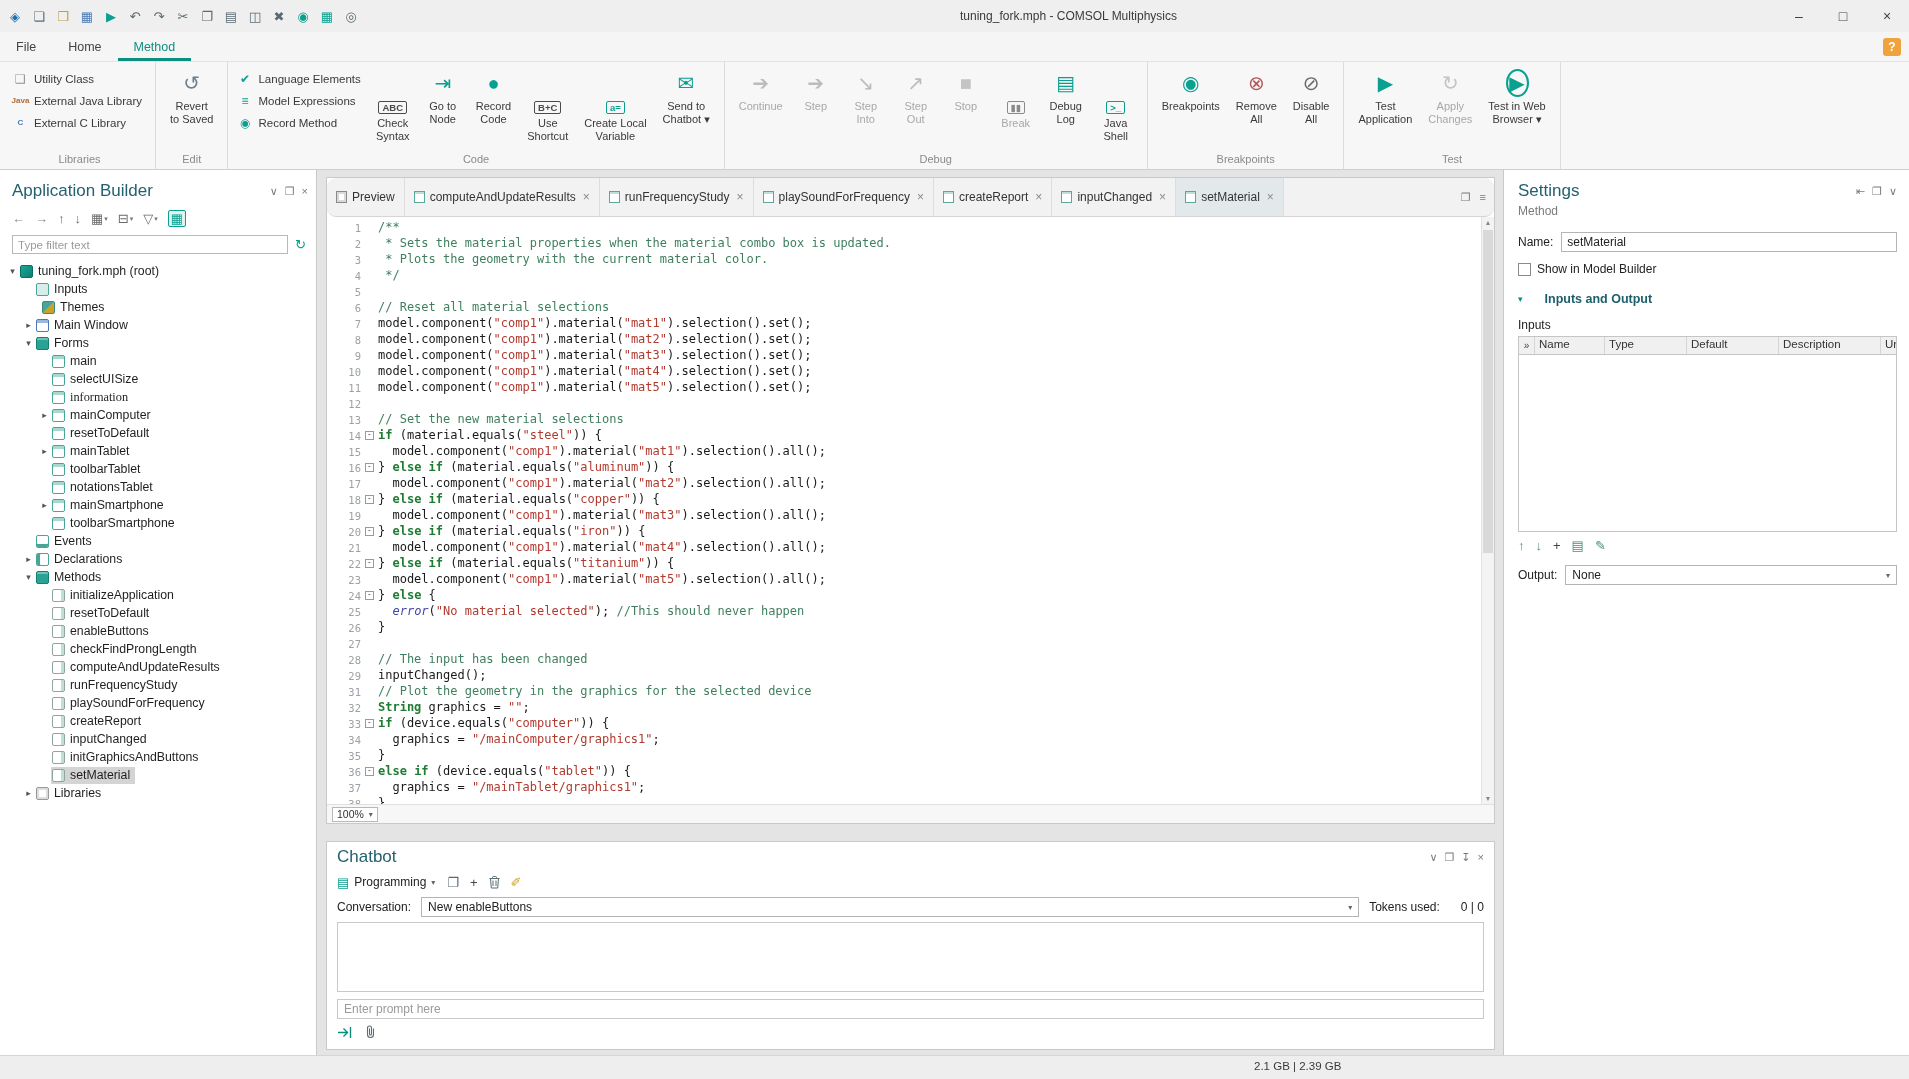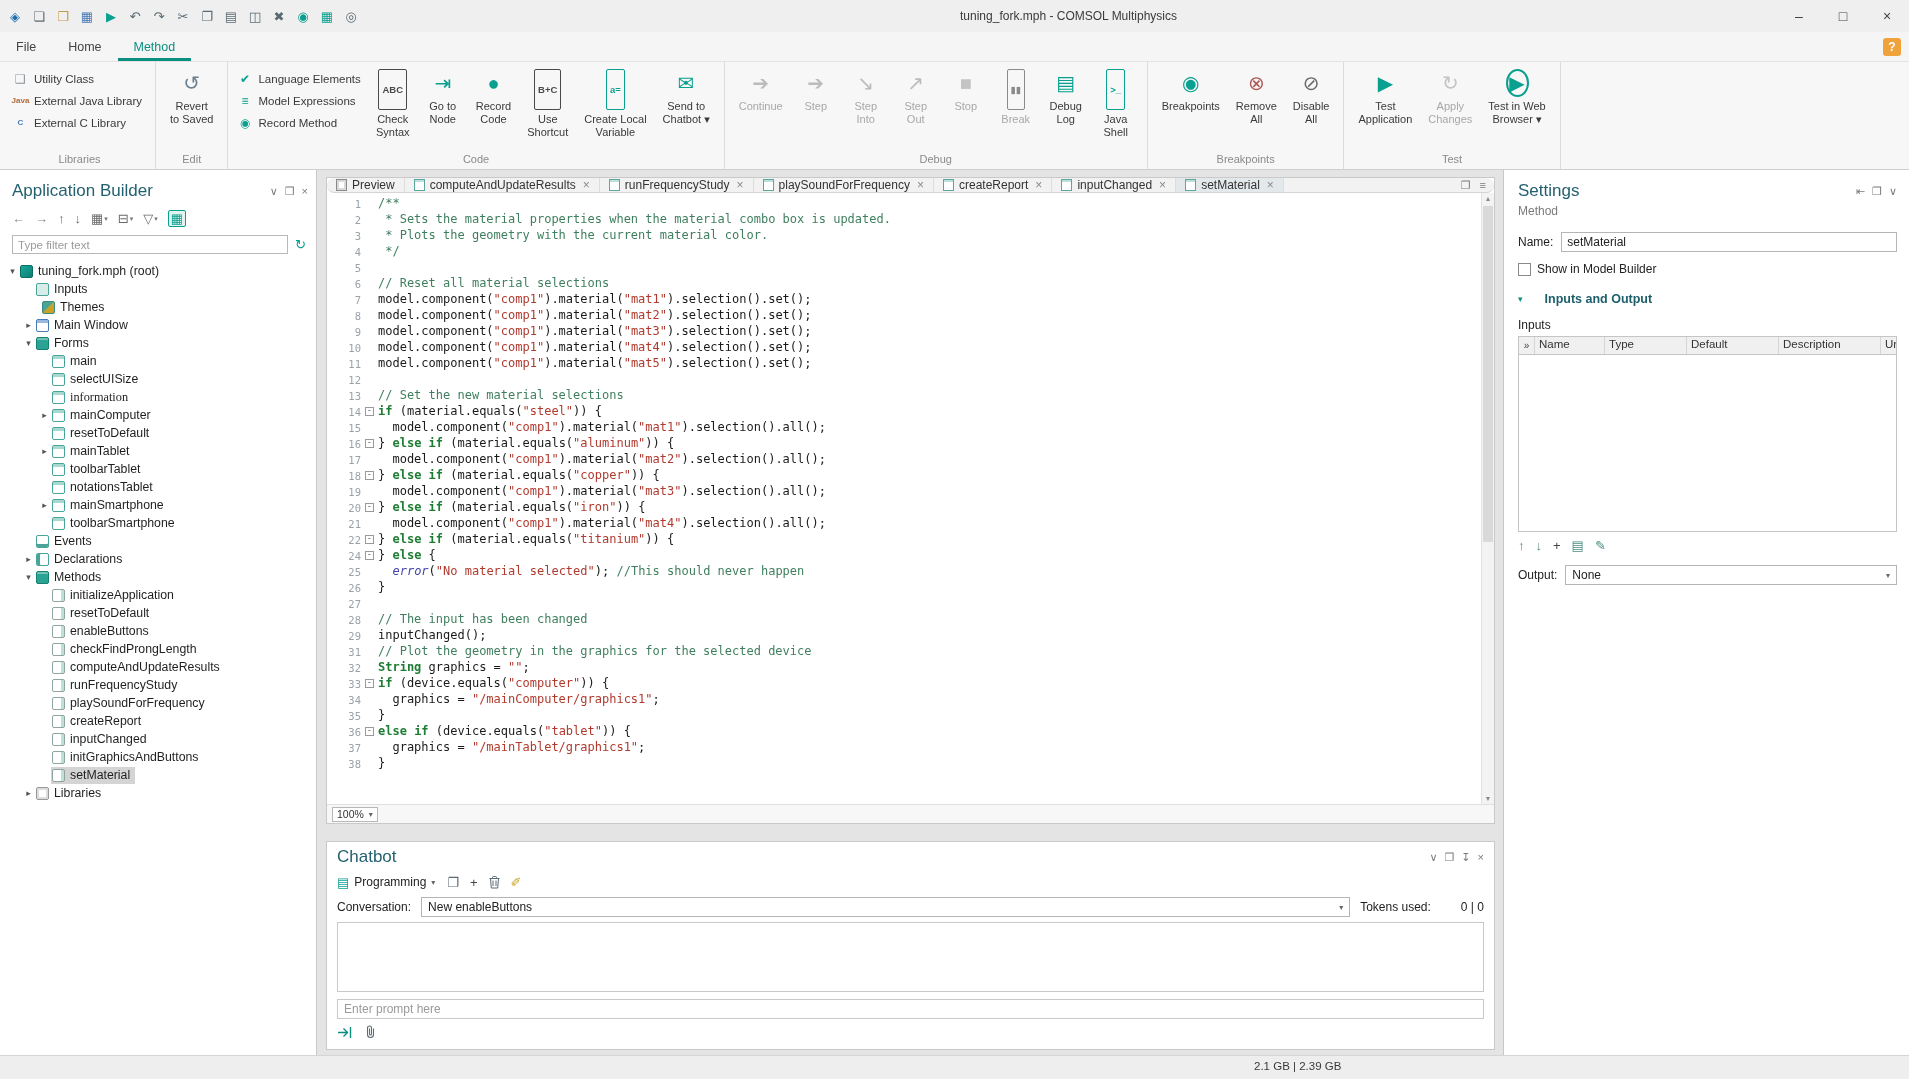--- a/index.html
+++ b/index.html
@@ -30,21 +30,21 @@
   .rgroup-label { text-align:center; font-size:11px; color:#8a8a8a; padding:2px 0 4px; }
   .rsmall-col { display:flex; flex-direction:column; gap:5px; padding:6px 6px 0 2px; }
   .rsmall { display:flex; align-items:center; gap:6px; font-size:11.5px; color:#3a3a3a; height:17px; white-space:nowrap; }
   .rbtn { display:flex; flex-direction:column; align-items:center; padding:5px 7px 0; min-width:48px; }
   .rbtn .ic-l { height:28px; display:flex; align-items:center; justify-content:center; font-size:20px; }
   .rbtn-label { font-size:11px; line-height:13px; text-align:center; color:#3a3a3a; margin-top:3px; white-space:nowrap; }
   .rbtn.disabled .rbtn-label { color:#a8a8a8; }
   .ic { display:inline-flex; align-items:center; justify-content:center; }
   .ic-s { font-size:12px; width:15px; }
   .ic-txt { font-size:8px; font-weight:bold; letter-spacing:0; }
-  .ic-l.ic-txt { font-size:9.5px; border:1px solid currentColor; border-radius:2px; padding:14px 3px; line-height:11px; height:auto; }
+  .ic-l.ic-txt { font-size:9.5px; border:1px solid currentColor; border-radius:2px; padding:0 3px; line-height:11px; height:auto;margin-top:32px; }
   .ic-circle { border:2px solid currentColor; border-radius:50%; width:23px; height:23px; font-size:11px; }
   .dd-caret { font-size:8px; color:#666; }
 
   
   .main { flex:1; display:flex; min-height:0; background:#e4e4e4; }
 
   
   .left-panel { width:317px; flex:none; background:#fff; border-right:1px solid #c9c9c9; display:flex; flex-direction:column; overflow:hidden; }
   .lp-header { display:flex; align-items:center; padding:11px 8px 0 12px; }
   .panel-title { font-size:17px; color:#23616e; flex:1; }
@@ -71,21 +71,21 @@
   .ti-inputs { background:#d8ecea; border:1px solid #49a598; }
   .ti-themes { background:linear-gradient(135deg,#49a598 50%,#c9a227 50%); border:1px solid #3a8a7e; }
   .ti-main-window { background:#fff; border:1px solid #4a7ab5; box-shadow:inset 0 3px 0 #9ab8dd; }
   .ti-events { background:#fff; border:1px solid #49a598; box-shadow:inset 0 -3px 0 #49a598; }
   .ti-declarations { background:#fff; border:1px solid #49a598; box-shadow:inset 3px 0 0 #49a598; }
   .ti-libraries { background:#fff; border:1px solid #999; box-shadow:inset 0 0 0 2px #ddd; }
 
   
   .center { flex:1; display:flex; flex-direction:column; min-width:0; padding:7px 8px 0 9px; }
   .editor-block { background:#fff; border:1px solid #c9c9c9; height:647px; display:flex; flex-direction:column; flex:none; }
-  .etabs { height:15px; background:#f2f2f2; border-bottom:1px solid #d5d5d5; display:flex; align-items:stretch; flex:none;border-radius:9px; }
+  .etabs { height:39px; background:#f2f2f2; border-bottom:1px solid #d5d5d5; display:flex; align-items:stretch; flex:none;border-radius:9px; }
   .etabs-list { display:flex; }
   .etab { display:flex; align-items:center; gap:5px; padding:0 9px; border-right:1px solid #ddd; font-size:12px; color:#333; white-space:nowrap; }
   .etab.active { background:#e3e9eb; }
   .etab-close { font-size:12px; color:#8a8a8a; margin-left:2px; }
   .etab-ic { width:11px; height:12px; flex:none; }
   .eti-method { border:1px solid #5aa79c; background:#fff; box-shadow:inset 0 2px 0 #bfe0da; }
   .eti-preview { border:1px solid #8a8a8a; background:#fff; box-shadow:inset 0 0 0 2px #d9d9d9; }
   .etabs-right { margin-left:auto; display:flex; gap:9px; align-items:center; padding-right:8px; }
   .etabs-right .ic { font-size:11px; }
   .codewrap { flex:1; position:relative; overflow:hidden; background:#fff; min-height:0; }
@@ -107,21 +107,21 @@
   .chatbot { background:#fff; border:1px solid #c9c9c9; margin-top:17px; height:209px; padding:5px 10px 0; display:flex; flex-direction:column; }
   .cb-header { display:flex; align-items:center; }
   .cb-toolbar { display:flex; align-items:center; gap:12px; margin-top:4px; height:22px; }
   .cb-mode { display:flex; align-items:center; gap:5px; font-size:12px; color:#222; }
   .cb-tools { display:flex; align-items:center; gap:11px; }
   .cb-tools .ic { font-size:13px; }
   .cb-conv { display:flex; align-items:center; margin-top:4px; gap:10px; font-size:12px; color:#222; }
   .dropdown { height:20px; border:1px solid #b5b5b5; background:#fff; display:flex; align-items:center; padding:0 6px; font-size:12px; color:#222; }
   .dropdown .dd-caret { margin-left:auto; padding-left:8px; }
   .conv-dd { flex:1; }
-  .tokens { display:flex; gap:30px; white-space:nowrap; }
+  .tokens { display:flex; gap:21px; white-space:nowrap; }
   .cb-output { border:1px solid #c9c9c9; height:70px; margin-top:5px; background:#fff; }
   .cb-prompt { margin-top:7px; height:20px; border:1px solid #c9c9c9; font-size:12px; padding:0 6px; color:#333; font-family:inherit; width:100%; }
   .cb-prompt::placeholder { color:#9a9a9a; }
   .cb-actions { display:flex; gap:12px; margin-top:6px; align-items:center; }
   .cb-act { display:inline-flex; align-items:center; }
 
   
   .right-panel { width:406px; flex:none; background:#fff; border-left:1px solid #c9c9c9; padding:11px 12px 0 14px; display:flex; flex-direction:column; overflow:hidden; }
   .rp-subtitle { font-size:12px; color:#7a7a7a; margin-top:3px; }
   .name-row { display:flex; align-items:center; margin-top:14px; gap:8px; font-size:12px; }
@@ -848,20 +848,25 @@
                 <span class="ctext"><span class="tok-p">  model.component(</span><span class="tok-s">"comp1"</span><span class="tok-p">).material(</span><span class="tok-s">"mat4"</span><span class="tok-p">).selection().all();</span></span>
               </div>
               <div class="cl">
                 <span class="ln">22</span>
                 <span class="fold">
                   <span class="foldbox">-</span>
                 </span>
                 <span class="ctext"><span class="tok-p">} </span><span class="tok-k">else</span><span class="tok-p"> </span><span class="tok-k">if</span><span class="tok-p"> (material.equals(</span><span class="tok-s">"titanium"</span><span class="tok-p">)) {</span></span>
               </div>
               <div class="cl">
+                <span class="ln">23</span>
+                <span class="fold"></span>
+                <span class="ctext"><span class="tok-p">  model.component(</span><span class="tok-s">"comp1"</span><span class="tok-p">).material(</span><span class="tok-s">"mat5"</span><span class="tok-p">).selection().all();</span></span>
+              </div>
+              <div class="cl">
                 <span class="ln">24</span>
                 <span class="fold">
                   <span class="foldbox">-</span>
                 </span>
                 <span class="ctext"><span class="tok-p">} </span><span class="tok-k">else</span><span class="tok-p"> {</span></span>
               </div>
               <div class="cl">
                 <span class="ln">25</span>
                 <span class="fold"></span>
                 <span class="ctext"><span class="tok-p">  </span><span class="tok-m">error</span><span class="tok-p">(</span><span class="tok-s">"No material selected"</span><span class="tok-p">); </span><span class="tok-c">//This should never happen</span></span>

